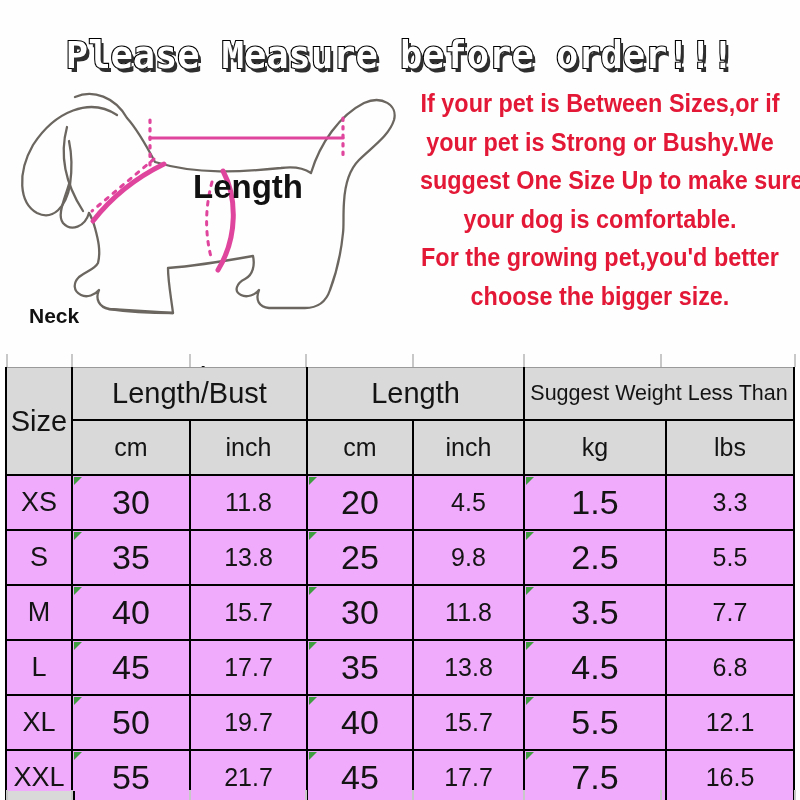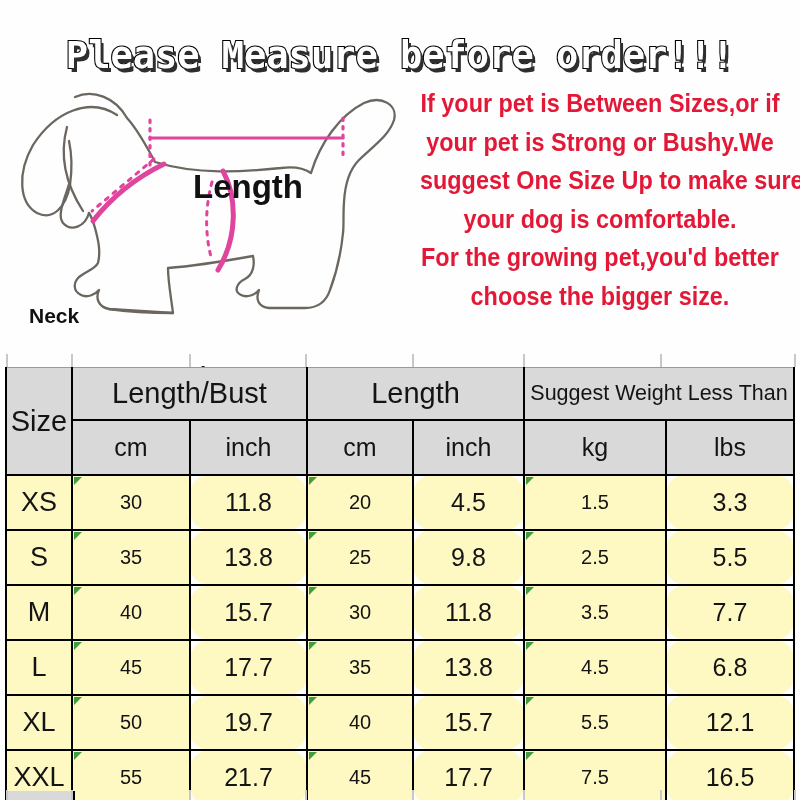--- a/index.html
+++ b/index.html
@@ -37,32 +37,32 @@
   }
   .note div{white-space:nowrap;}
   
   table.size-table{
     position:absolute;left:5px;top:367px;
     border-collapse:collapse;table-layout:fixed;
     font-family:"Liberation Sans", sans-serif;
   }
   table.size-table th,table.size-table td{
     border:2px solid #000;text-align:center;vertical-align:middle;
-    font-weight:normal;padding:0;position:relative;background:#fef9c3;
+    font-weight:normal;padding:0;position:relative;background:#f0abfc;
     overflow:visible;
   }
   table.size-table thead th{background:#d9d9d9;}
   th.corner{font-size:29px;}
   th.group{font-size:29px;height:51px;}
   th.group-small{font-size:21.5px;}
   th.sub{font-size:25px;height:53px;}
   th.size-cell{background:#d9d9d9;font-size:27px;}
   tbody td,tbody th{height:53px;}
-  td.num-lg{font-size:20px;}
-  td.num-sm{font-size:25px;border-radius:19px;}
+  td.num-lg{font-size:34px;}
+  td.num-sm{font-size:25px;}
   table.size-table thead tr:first-child th{border-top:1.5px solid #9a9a9a;}
   .flag{
     position:absolute;top:1px;left:1px;width:0;height:0;
     border-top:8px solid #3e9d3e;border-right:8px solid transparent;
   }
   
   .stub{position:absolute;width:1.5px;background:#c8c8c8;}
   .next-row-hint{
     position:absolute;left:5px;top:791px;width:66px;height:9px;
     background:#d9d9d9;border-left:2px solid #000;border-right:2px solid #000;

